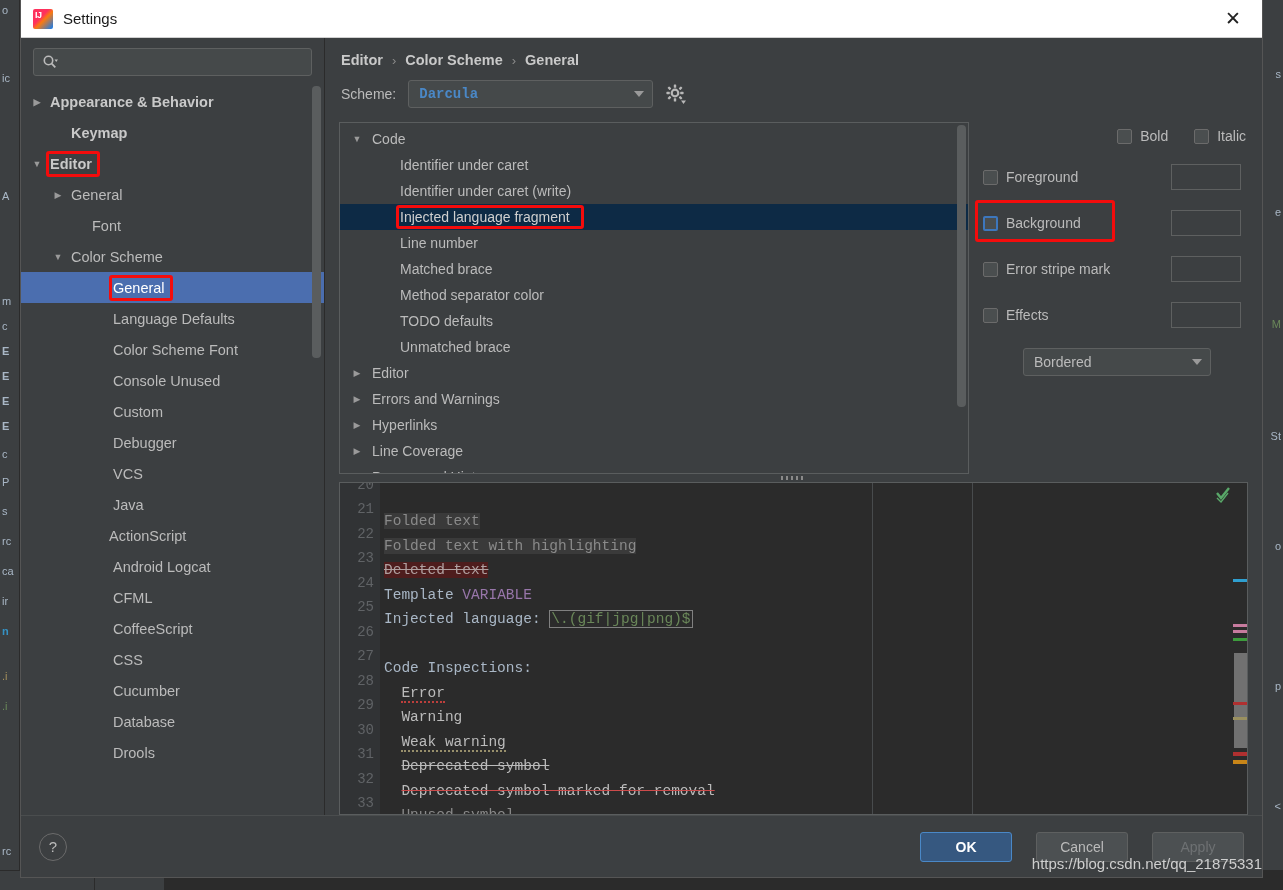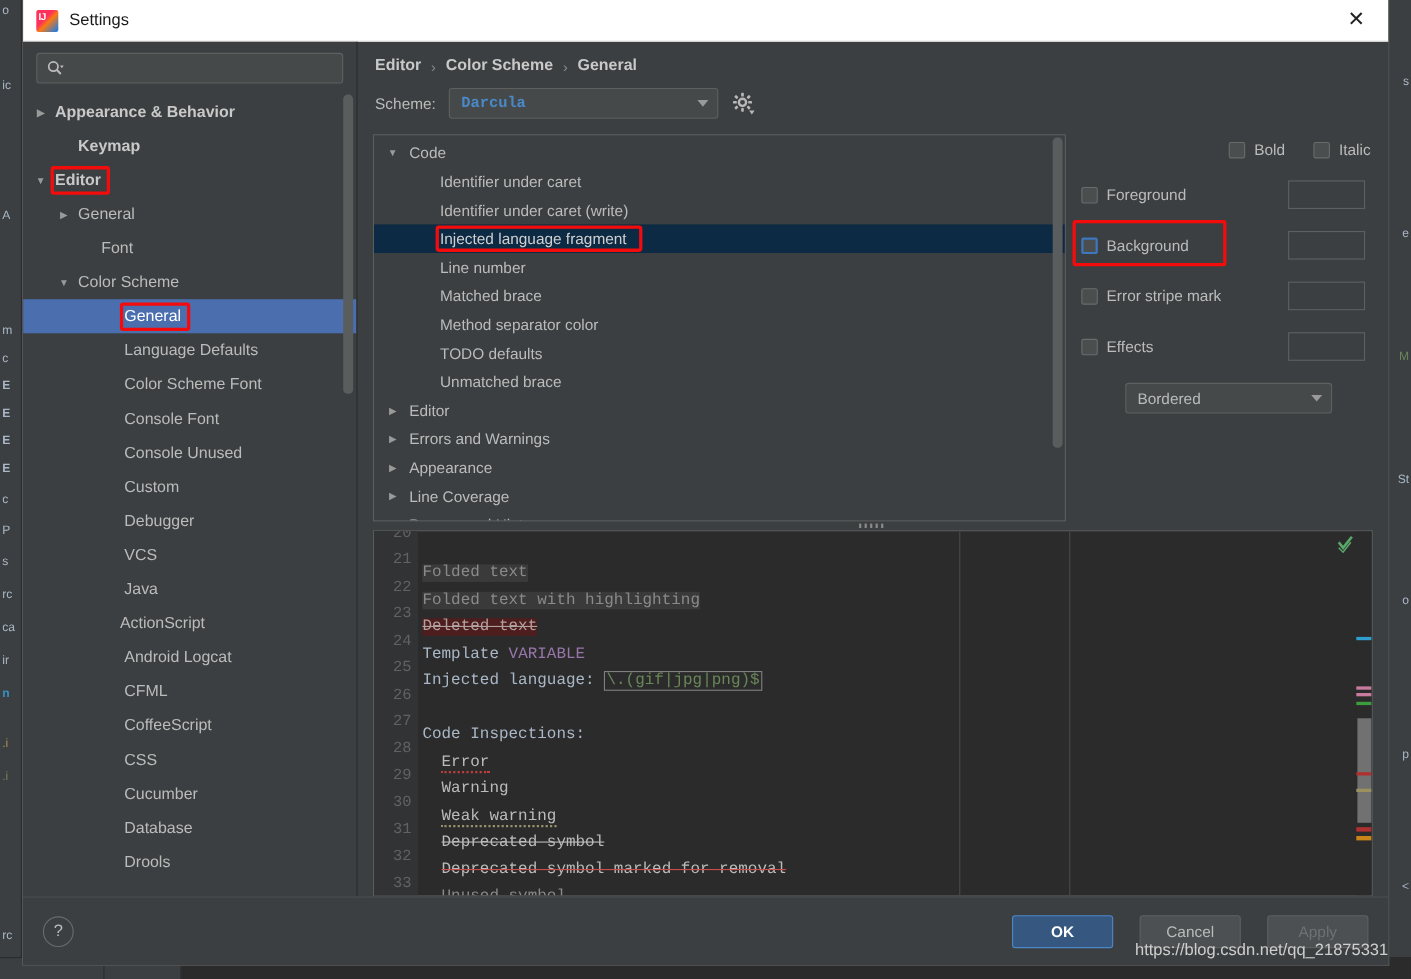--- a/index.html
+++ b/index.html
@@ -316,24 +316,20 @@
               <span class="tlabel" style="margin-left: 5px;">General</span>
             </div>
             <div class="redbox" style="left: 88px; top: 191px; width: 64px; height: 26px;"></div>
             <div class="tnode">
               <span class="tw" style="margin-left: 71px;"></span>
               <span class="tlabel" style="margin-left: 5px;">Language Defaults</span>
             </div>
             <div class="tnode">
               <span class="tw" style="margin-left: 71px;"></span>
               <span class="tlabel" style="margin-left: 5px;">Color Scheme Font</span>
-            </div>
-            <div class="tnode">
-              <span class="tw" style="margin-left: 71px;"></span>
-              <span class="tlabel" style="margin-left: 5px;">Console Font</span>
             </div>
             <div class="tnode">
               <span class="tw" style="margin-left: 71px;"></span>
               <span class="tlabel" style="margin-left: 5px;">Console Unused</span>
             </div>
             <div class="tnode">
               <span class="tw" style="margin-left: 71px;"></span>
               <span class="tlabel" style="margin-left: 5px;">Custom</span>
             </div>
             <div class="tnode">
@@ -462,21 +458,21 @@
                 <div class="atnode">
                   <span class="atw" style="margin-left: 6px;">▶</span>
                   <span style="margin-left: 4px;">Editor</span>
                 </div>
                 <div class="atnode">
                   <span class="atw" style="margin-left: 6px;">▶</span>
                   <span style="margin-left: 4px;">Errors and Warnings</span>
                 </div>
                 <div class="atnode">
                   <span class="atw" style="margin-left: 6px;">▶</span>
-                  <span style="margin-left: 4px;">Appearance</span>
+                  <span style="margin-left: 4px;">Hyperlinks</span>
                 </div>
                 <div class="atnode">
                   <span class="atw" style="margin-left: 6px;">▶</span>
                   <span style="margin-left: 4px;">Line Coverage</span>
                 </div>
                 <div class="atnode">
                   <span class="atw" style="margin-left: 6px;">▶</span>
                   <span style="margin-left: 4px;">Popups and Hints</span>
                 </div>
               </div>

